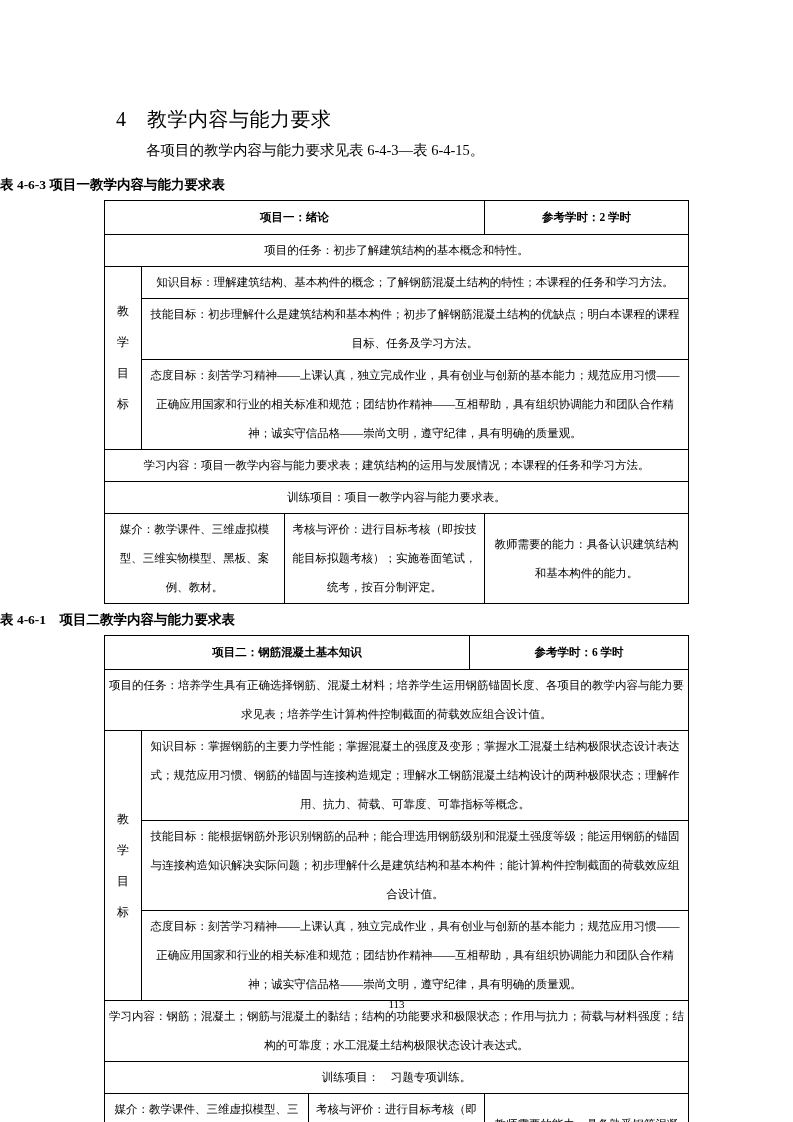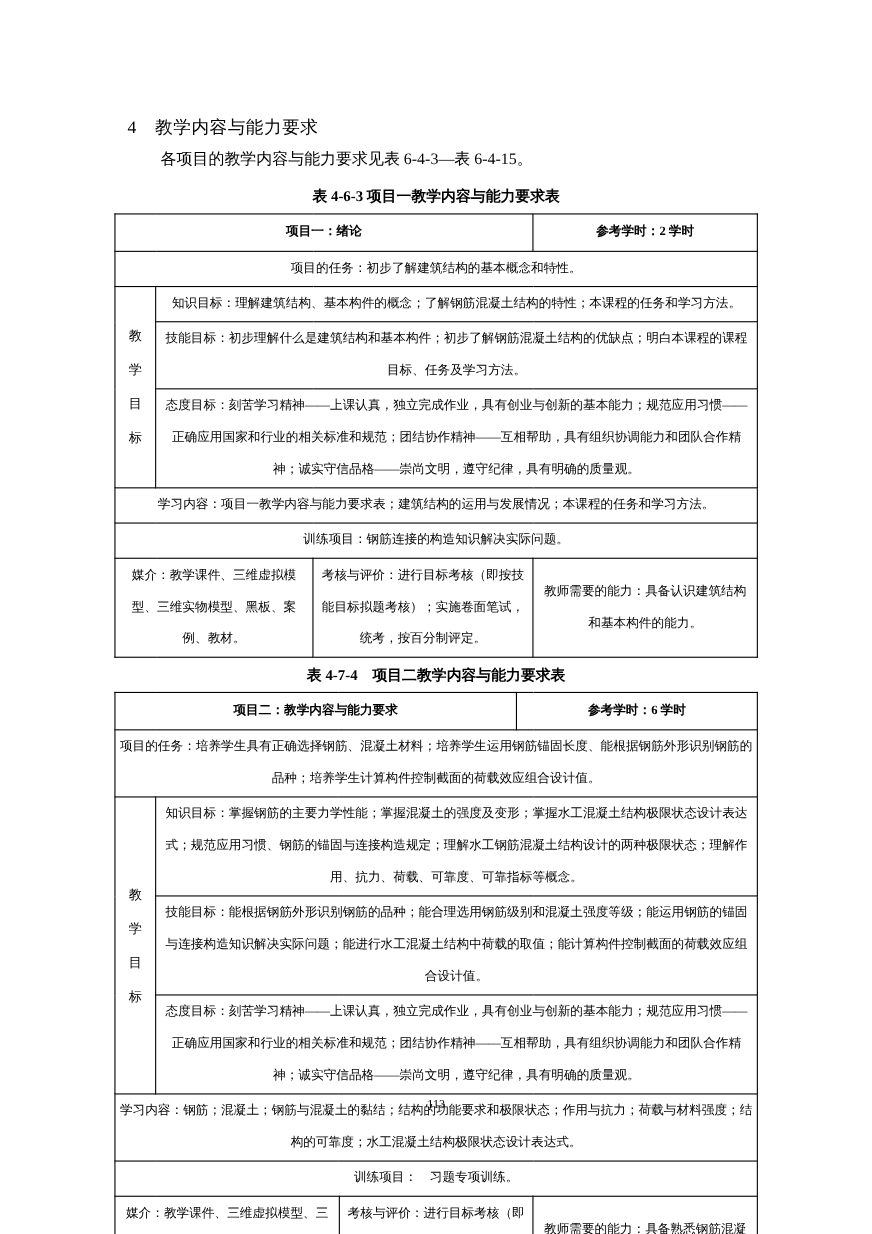--- a/index.html
+++ b/index.html
@@ -6,31 +6,30 @@
   .page{
     position:relative;
     width:793px;height:1122px;
     background:#ffffff;
     overflow:hidden;
     font-family:"Liberation Serif","DejaVu Serif",serif;
     color:#000;
   }
   .heading{
     margin:106px 0 0 116px;
-    font-size:16px;font-weight:normal;
+    font-size:20px;font-weight:normal;
     letter-spacing:0.5px;
   }
   .intro{
     margin:8px 1px 0 146px;
     font-size:14.5px;
     font-family:Liberation Serif, serif;
   }
   .caption{
     margin:16px 0 6px 0;
-    text-align:center;
     font-size:13.5px;font-weight:bold;
   }
   .caption.tight{margin-top:7px;}
   table.req{
     width:584px;
     margin:0 auto;
     border-collapse:collapse;
     table-layout:fixed;
   }
   table.req td{
@@ -98,56 +97,56 @@
       <tr>
         <td colspan="3">技能目标：初步理解什么是建筑结构和基本构件；初步了解钢筋混凝土结构的优缺点；明白本课程的课程目标、任务及学习方法。</td>
       </tr>
       <tr>
         <td colspan="3">态度目标：刻苦学习精神——上课认真，独立完成作业，具有创业与创新的基本能力；规范应用习惯——正确应用国家和行业的相关标准和规范；团结协作精神——互相帮助，具有组织协调能力和团队合作精神；诚实守信品格——崇尚文明，遵守纪律，具有明确的质量观。</td>
       </tr>
       <tr>
         <td colspan="4">学习内容：项目一教学内容与能力要求表；建筑结构的运用与发展情况；本课程的任务和学习方法。</td>
       </tr>
       <tr>
-        <td colspan="4">训练项目：钢筋连接的构造知识解决实际问题。</td>
+        <td colspan="4">训练项目：项目一教学内容与能力要求表。</td>
       </tr>
       <tr>
         <td colspan="2">媒介：教学课件、三维虚拟模型、三维实物模型、黑板、案例、教材。</td>
         <td>考核与评价：进行目标考核（即按技能目标拟题考核）；实施卷面笔试，统考，按百分制评定。</td>
         <td>教师需要的能力：具备认识建筑结构和基本构件的能力。</td>
       </tr>
     </tbody>
   </table>
 
-  <div class="caption tight">表 4-7-4　项目二教学内容与能力要求表</div>
+  <div class="caption tight">表 4-6-1　项目二教学内容与能力要求表</div>
 
   <table class="req">
     <colgroup>
       <col style="width:37px">
         <col style="width:167px">
         <col style="width:161px">
         <col style="width:15px">
         <col style="width:204px">
     </colgroup>
     <tbody>
       <tr>
-        <td class="hdr" colspan="3">项目二：教学内容与能力要求</td>
+        <td class="hdr" colspan="3">项目二：钢筋混凝土基本知识</td>
         <td class="hdr" colspan="2">参考学时：6 学时</td>
       </tr>
       <tr>
-        <td colspan="5">项目的任务：培养学生具有正确选择钢筋、混凝土材料；培养学生运用钢筋锚固长度、能根据钢筋外形识别钢筋的品种；培养学生计算构件控制截面的荷载效应组合设计值。</td>
+        <td colspan="5">项目的任务：培养学生具有正确选择钢筋、混凝土材料；培养学生运用钢筋锚固长度、各项目的教学内容与能力要求见表；培养学生计算构件控制截面的荷载效应组合设计值。</td>
       </tr>
       <tr>
         <td class="vlabel" rowspan="3">
           <span class="vlabel-inner">教学目标</span>
         </td>
         <td colspan="4">知识目标：掌握钢筋的主要力学性能；掌握混凝土的强度及变形；掌握水工混凝土结构极限状态设计表达式；规范应用习惯、钢筋的锚固与连接构造规定；理解水工钢筋混凝土结构设计的两种极限状态；理解作用、抗力、荷载、可靠度、可靠指标等概念。</td>
       </tr>
       <tr>
-        <td colspan="4">技能目标：能根据钢筋外形识别钢筋的品种；能合理选用钢筋级别和混凝土强度等级；能运用钢筋的锚固与连接构造知识解决实际问题；能进行水工混凝土结构中荷载的取值；能计算构件控制截面的荷载效应组合设计值。</td>
+        <td colspan="4">技能目标：能根据钢筋外形识别钢筋的品种；能合理选用钢筋级别和混凝土强度等级；能运用钢筋的锚固与连接构造知识解决实际问题；初步理解什么是建筑结构和基本构件；能计算构件控制截面的荷载效应组合设计值。</td>
       </tr>
       <tr>
         <td colspan="4">态度目标：刻苦学习精神——上课认真，独立完成作业，具有创业与创新的基本能力；规范应用习惯——正确应用国家和行业的相关标准和规范；团结协作精神——互相帮助，具有组织协调能力和团队合作精神；诚实守信品格——崇尚文明，遵守纪律，具有明确的质量观。</td>
       </tr>
       <tr>
         <td colspan="5">学习内容：钢筋；混凝土；钢筋与混凝土的黏结；结构的功能要求和极限状态；作用与抗力；荷载与材料强度；结构的可靠度；水工混凝土结构极限状态设计表达式。</td>
       </tr>
       <tr>
         <td colspan="5">训练项目：　习题专项训练。</td>
       </tr>

